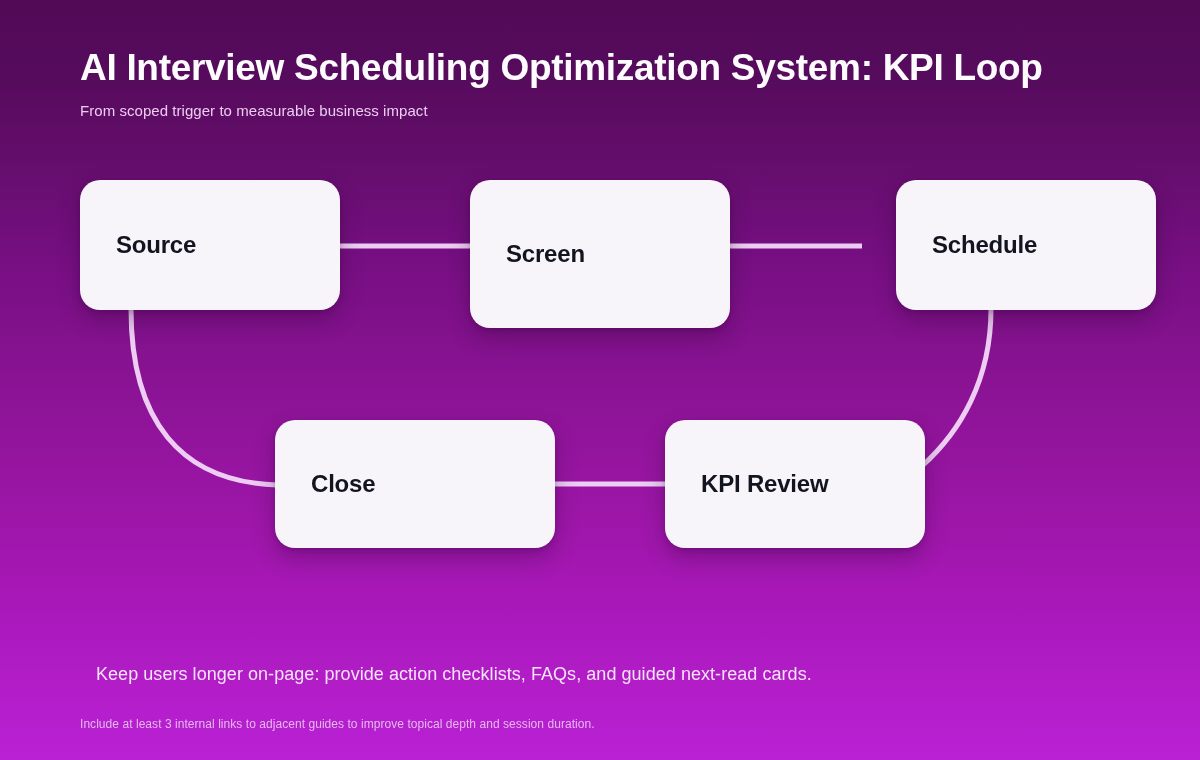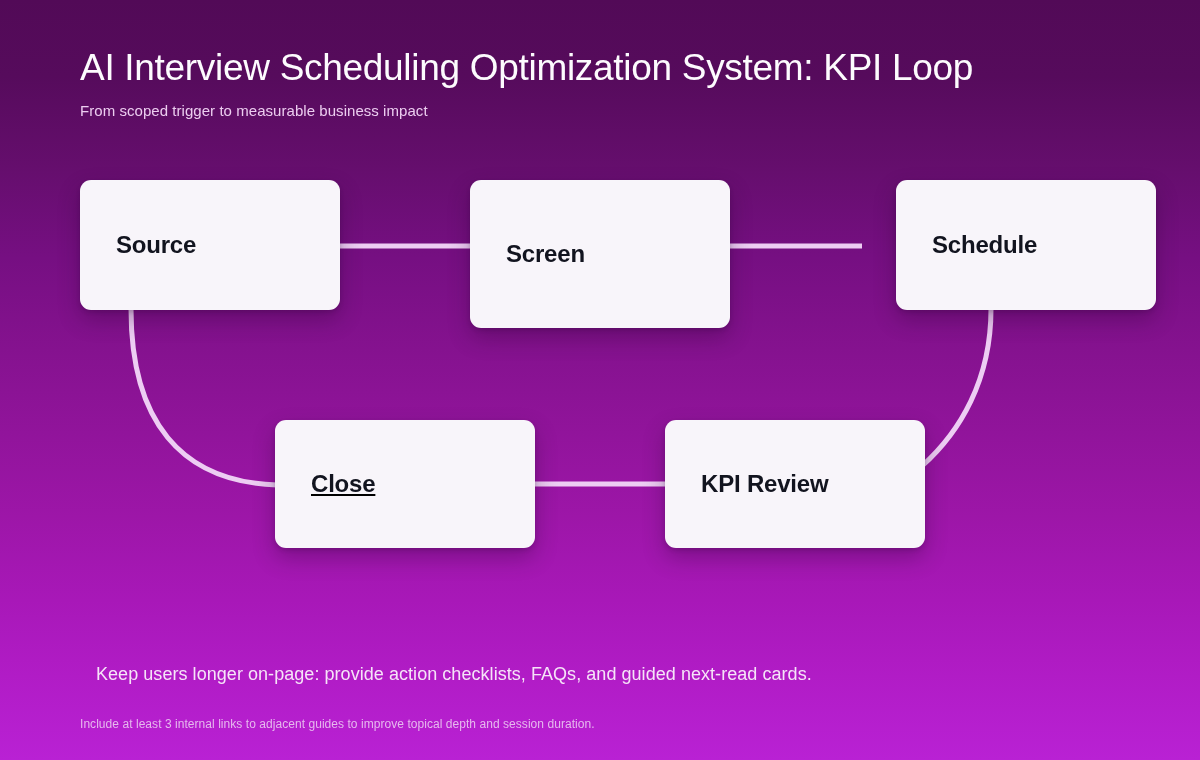--- a/index.html
+++ b/index.html
@@ -38,21 +38,21 @@
   .header {
     position: absolute;
     left: 80px;
     top: 44px;
     width: 1120px;
   }
   .title {
     margin: 0;
     font-size: 37px;
     line-height: 48px;
-    font-weight: normal;
+    font-weight: bold;
     color: #fdfbfe;
     letter-spacing: -0.3px;
     white-space: nowrap;
   }
   .subtitle {
     margin: 0;
     padding-top: 8px;
     font-size: 15px;
     line-height: 22px;
     font-weight: normal;
@@ -74,40 +74,40 @@
     top: 0;
     width: 1200px;
     height: 760px;
     pointer-events: none;
   }
 
   .node {
     position: absolute;
     box-sizing: border-box;
     background: #f8f5fa;
-    border-radius: 11px;
+    border-radius: 20px;
     box-shadow: 0 10px 22px rgba(40, 0, 48, 0.30),
                 0 2px 4px rgba(40, 0, 48, 0.18);
     display: flex;
     align-items: center;
   }
   .node-label {
     padding-left: 36px;
     font-size: 24px;
     line-height: 30px;
     font-weight: bold;
     color: #12141f;
     letter-spacing: -0.2px;
     white-space: nowrap;
   }
 
   .node-source   { left: 80px;  top: 180px; width: 260px; height: 130px; }
   .node-screen   { left: 470px; top: 180px; width: 260px; height: 148px; }
   .node-schedule { left: 860px; top: 180px; width: 260px; height: 130px; margin-left: 36px; }
-  .node-close    { left: 275px; top: 420px; width: 260px; height: 128px; text-decoration: underline; }
+  .node-close    { left: 275px; top: 420px; width: 280px; height: 128px; }
   .node-kpi      { left: 665px; top: 420px; width: 260px; height: 128px; }
 
   
   .footer {
     position: absolute;
     left: 80px;
     top: 644px;
     width: 1060px;
   }
   .note-primary {

